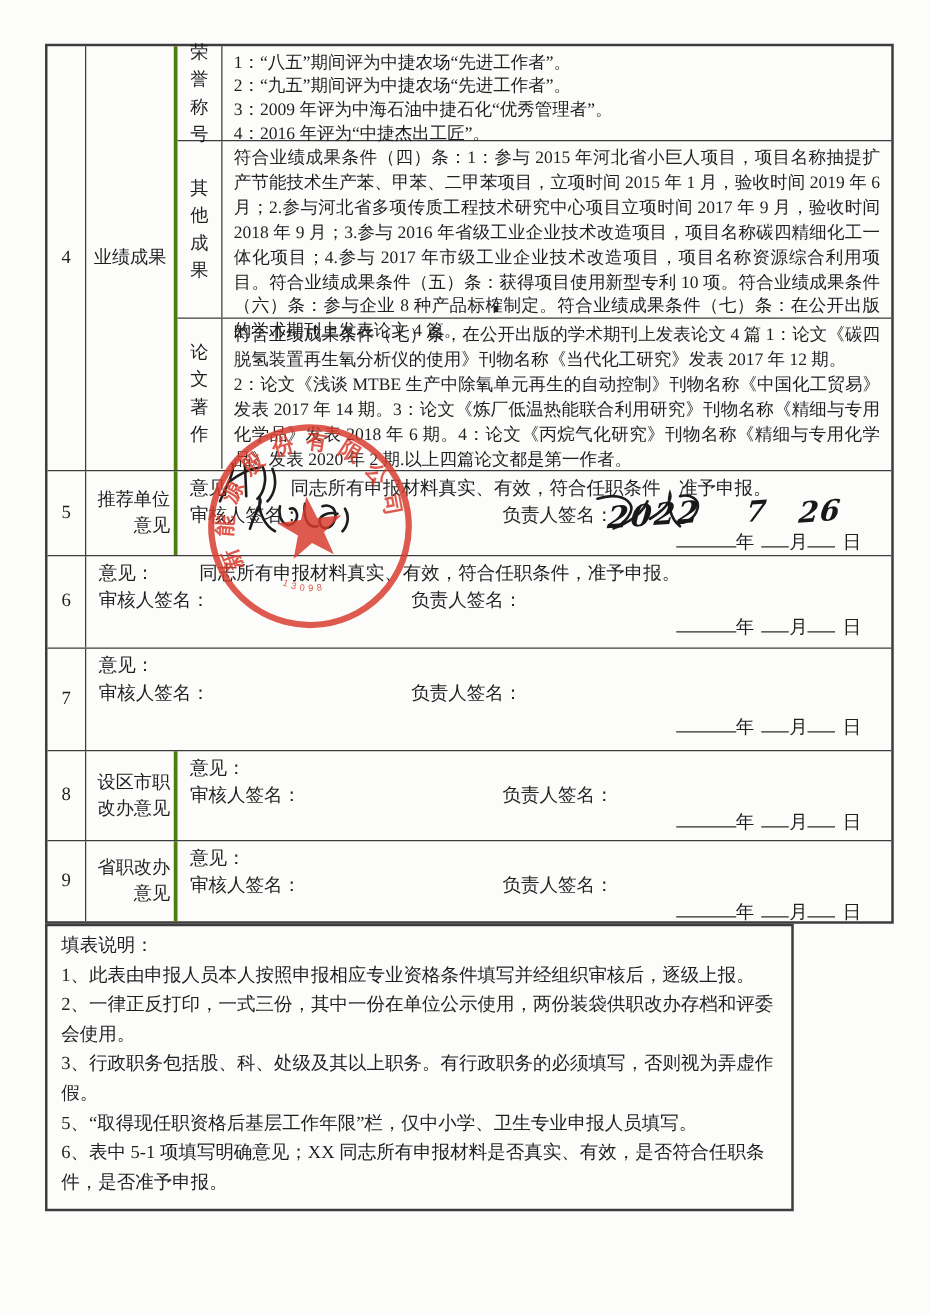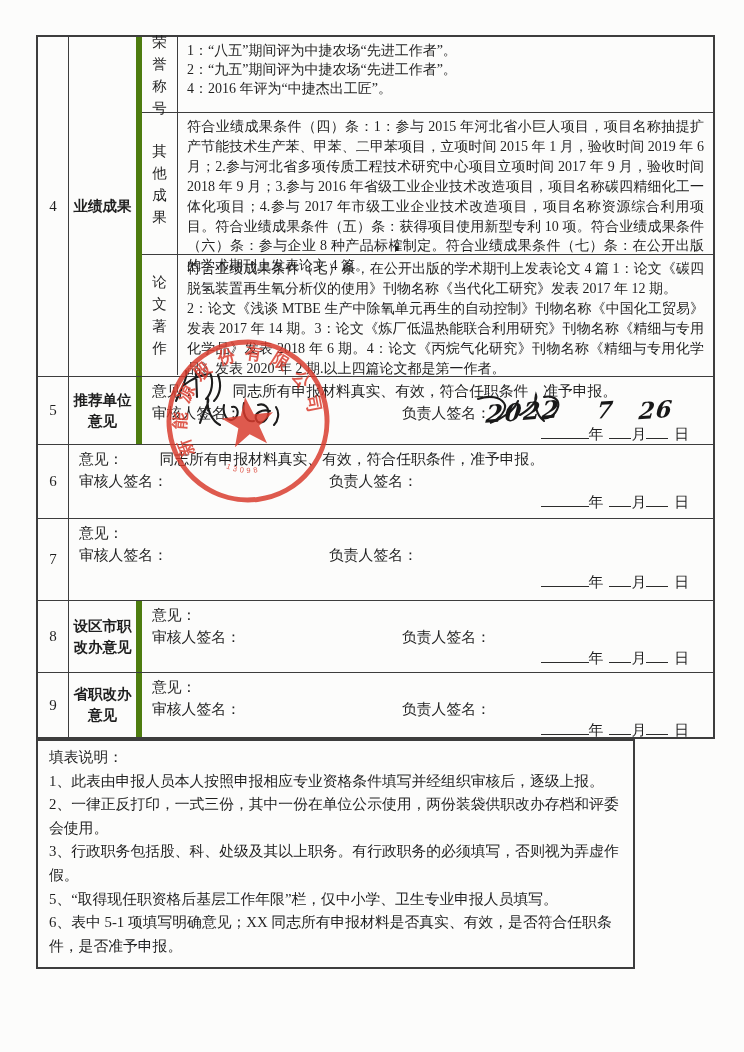--- a/index.html
+++ b/index.html
@@ -3,21 +3,21 @@
 <meta charset="utf-8">
 <style>
   * { margin:0; padding:0; box-sizing:border-box; }
   body { background:#e8e8e8; font-family:"Liberation Serif","DejaVu Serif",serif; }
   .page { position:relative; width:744px; height:1052px; background:#fcfcfb; color:#1f1f1f; overflow:hidden; }
 
   .maintable { position:absolute; left:36px; top:35px; width:679px; border:2px solid #3d3d3d; background:transparent; }
   .trow { display:flex; border-bottom:1px solid #3d3d3d; }
   .trow:last-child { border-bottom:none; }
   .c-no { width:31px; flex:0 0 31px; border-right:1px solid #3d3d3d; display:flex; align-items:center; justify-content:center; font-size:15px; }
-  .c-label { width:73px; flex:0 0 73px; border-right:6px solid #4d7c0f; display:flex; align-items:center; justify-content:center; text-align:center; font-size:14.5px; line-height:21px; padding:2px 3px;font-weight:bold; }
+  .c-label { width:73px; flex:0 0 73px; border-right:3px solid #4d7c0f; display:flex; align-items:center; justify-content:center; text-align:right; font-size:14.5px; line-height:21px; padding:2px 3px; }
   .r4body { flex:1; display:flex; flex-direction:column; }
   .r4sec { display:flex; border-bottom:1px solid #3d3d3d; }
   .r4sec:last-child { border-bottom:none; }
   .c-sub { width:36px; flex:0 0 36px; border-right:1px solid #3d3d3d; display:flex; align-items:center; justify-content:center; font-size:14.5px; line-height:22px; padding:4px 0; }
   .c-sub .vtxt { width:15px; text-align:center; word-break:break-all; }
   .c-content { flex:1; padding:4px 9px 3px 9px; font-size:14px; line-height:19.9px; }
   .just { text-align:justify; text-justify:inter-ideograph; }
   .honor-line { line-height:19px; }
 
   .c-op { flex:1; position:relative; padding:4px 10px 3px 10px; font-size:14.8px; line-height:21px; display:flex; flex-direction:column; }
@@ -55,20 +55,21 @@
       <div class="c-no">4</div>
       <div class="c-label">业绩成果</div>
       <div class="r4body">
         <div class="r4sec" style="height:76px">
           <div class="c-sub">
               <div class="vtxt">荣誉称号</div>
             </div>
           <div class="c-content">
             <div class="honor-line">1：“八五”期间评为中捷农场“先进工作者”。</div>
             <div class="honor-line">2：“九五”期间评为中捷农场“先进工作者”。</div>
+            <div class="honor-line">3：2009 年评为中海石油中捷石化“优秀管理者”。</div>
             <div class="honor-line">4：2016 年评为“中捷杰出工匠”。</div>
           </div>
         </div>
         <div class="r4sec" style="height:142px">
           <div class="c-sub">
               <div class="vtxt">其他成果</div>
             </div>
           <div class="c-content just">符合业绩成果条件（四）条：1：参与 2015 年河北省小巨人项目，项目名称抽提扩产节能技术生产苯、甲苯、二甲苯项目，立项时间 2015 年 1 月，验收时间 2019 年 6 月；2.参与河北省多项传质工程技术研究中心项目立项时间 2017 年 9 月，验收时间 2018 年 9 月；3.参与 2016 年省级工业企业技术改造项目，项目名称碳四精细化工一体化项目；4.参与 2017 年市级工业企业技术改造项目，项目名称资源综合利用项目。符合业绩成果条件（五）条：获得项目使用新型专利 10 项。符合业绩成果条件（六）条：参与企业 8 种产品标榷制定。符合业绩成果条件（七）条：在公开出版的学术期刊上发表论文 4 篇。</div>
         </div>
         <div class="r4sec" style="height:120px">

